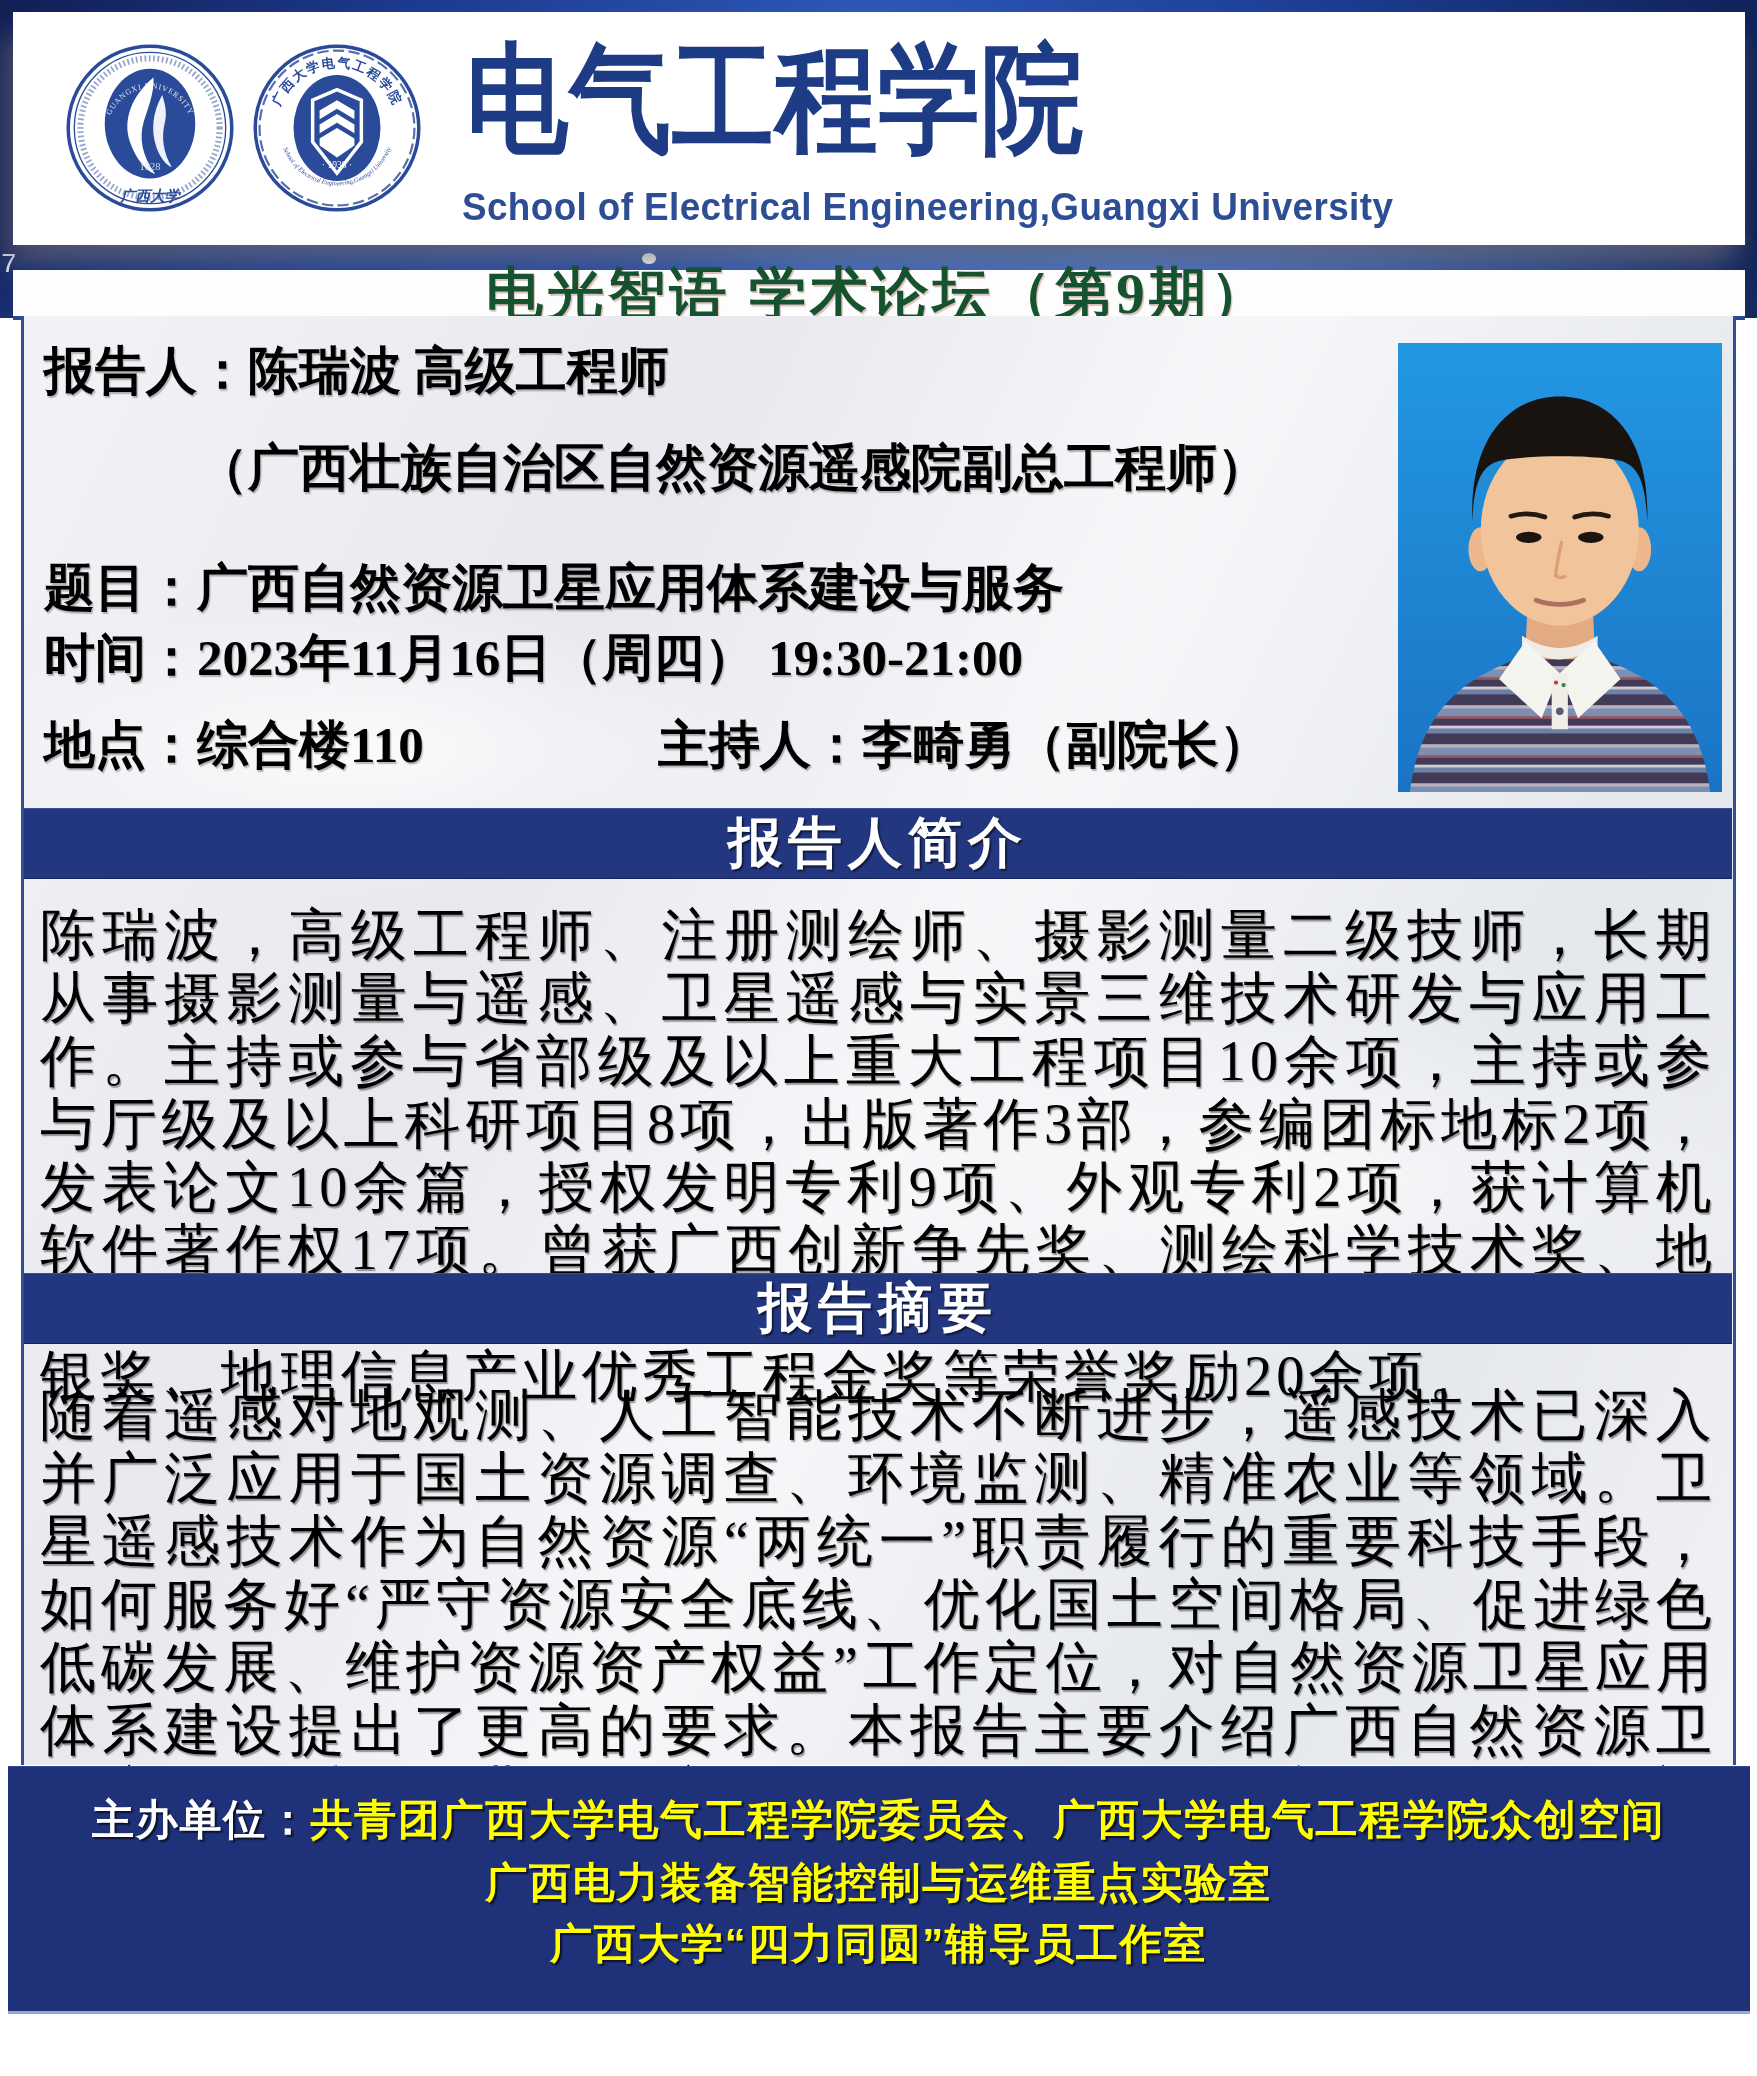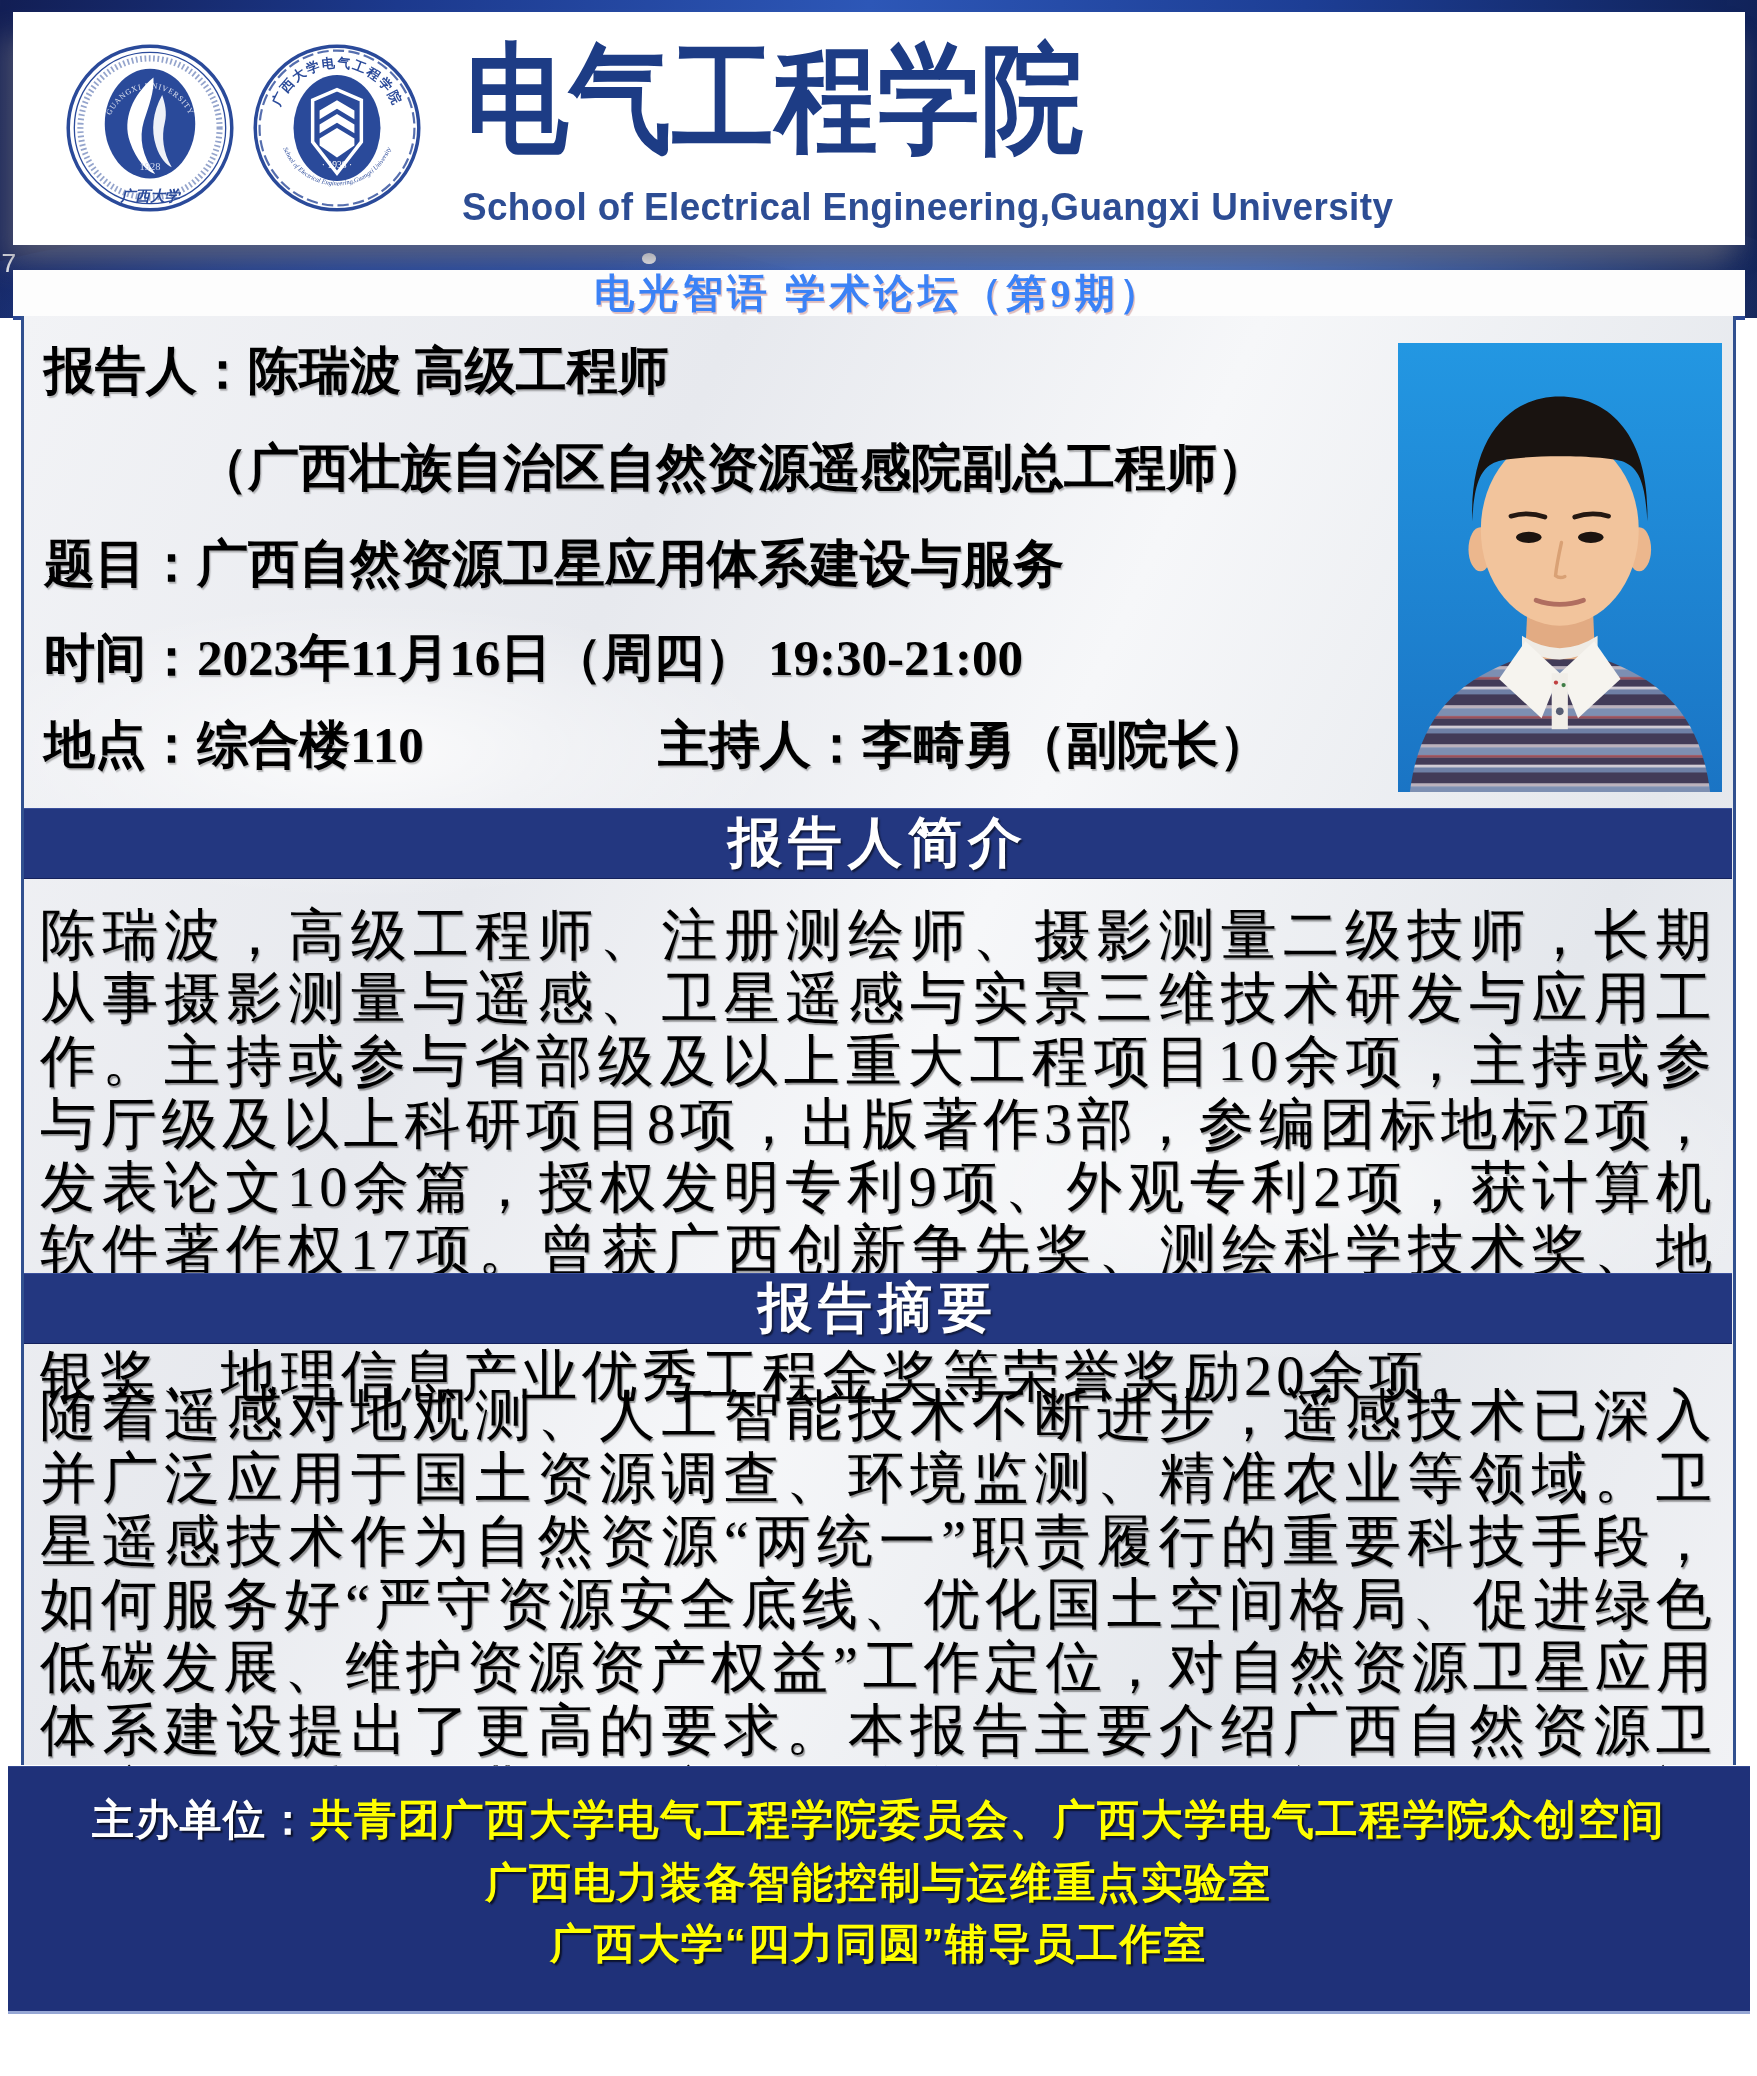--- a/index.html
+++ b/index.html
@@ -43,40 +43,40 @@
     font-family:"Liberation Sans","DejaVu Sans",sans-serif;font-weight:700;
     font-size:38px;color:#2d4d94;letter-spacing:0.4px;white-space:nowrap;
     display:inline-block;transform:scaleX(.97);transform-origin:left center;
   }
   
   .title-strip{
     position:absolute;left:12.7px;top:270px;width:1732px;height:46px;background:#fdfdfd;z-index:2;
     border-bottom:4.2px solid #2c4894;display:flex;align-items:center;justify-content:center;
   }
   .forum-title{
-    font-size:40px;font-weight:900;color:#3b82f6;letter-spacing:4.2px;line-height:41px;
+    font-size:57px;font-weight:900;color:#14532d;letter-spacing:4.2px;line-height:41px;
     text-shadow:1.3px 1.7px 0.8px rgba(140,0,0,.25);white-space:nowrap;
   }
   
   .content-panel{
     position:absolute;left:21px;top:316px;width:1715px;height:1449px;z-index:2;
     border-left:3.4px solid #31508f;border-right:3.4px solid #31508f;box-sizing:border-box;
     background:
       radial-gradient(ellipse 592px 211px at 20% 30%,rgba(255,255,255,.8),rgba(255,255,255,0) 70%),
       radial-gradient(ellipse 676px 254px at 75% 60%,rgba(255,255,255,.7),rgba(255,255,255,0) 70%),
       linear-gradient(115deg,#f2f3f6 0%,#e7e9ee 30%,#f6f7f9 52%,#e4e7ec 78%,#f1f2f5 100%);
   }
   .info-line{position:absolute;white-space:nowrap;font-size:51px;line-height:55px;}
   .lbl{font-family:"Liberation Sans","DejaVu Sans",sans-serif;font-weight:900;
        text-shadow:1.3px 1.7px 1.3px rgba(0,0,0,.28);}
   .val{font-family:"Liberation Serif","DejaVu Serif",serif;font-weight:700;
        text-shadow:1.3px 1.7px 1.3px rgba(0,0,0,.28);}
   .l-speaker{left:20px;top:19.4px;margin-top:8px;}
   .l-affil{left:173px;top:125px;}
-  .l-topic{left:20px;top:220px;text-align:center;}
+  .l-topic{left:20px;top:244px;text-align:center;}
   .l-time{left:20px;top:314px;}
   .l-venue{left:20px;top:401px;}
   .host-part{position:absolute;left:634px;top:401px;white-space:nowrap;font-size:51px;line-height:55px;}
   .photo-frame{position:absolute;left:1374px;top:27px;width:324px;height:449px;}
   .photo-frame svg{display:block;width:100%;height:100%;}
   .banner{
     position:absolute;left:0;width:1708px;height:71px;background:#233780;
     display:flex;align-items:center;justify-content:center;
     color:#fff;font-size:54px;font-weight:700;letter-spacing:6px;
     text-shadow:1.7px 2.1px 1.7px rgba(0,0,0,.55);

